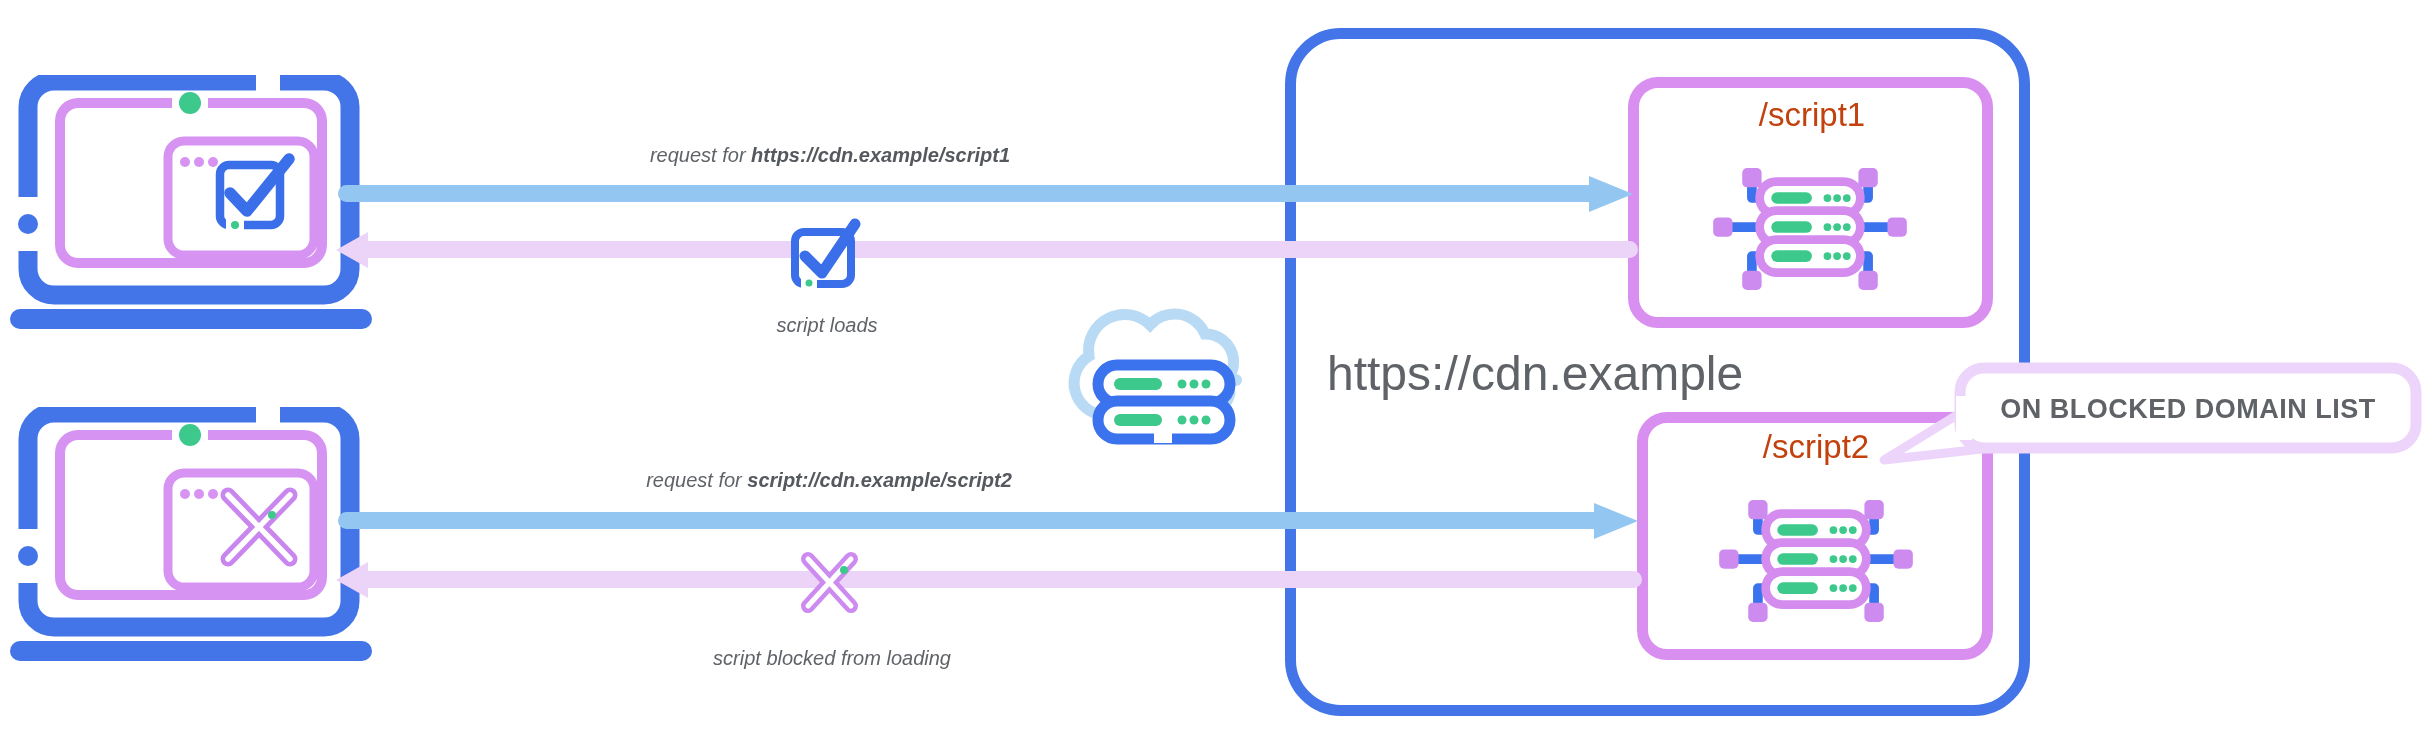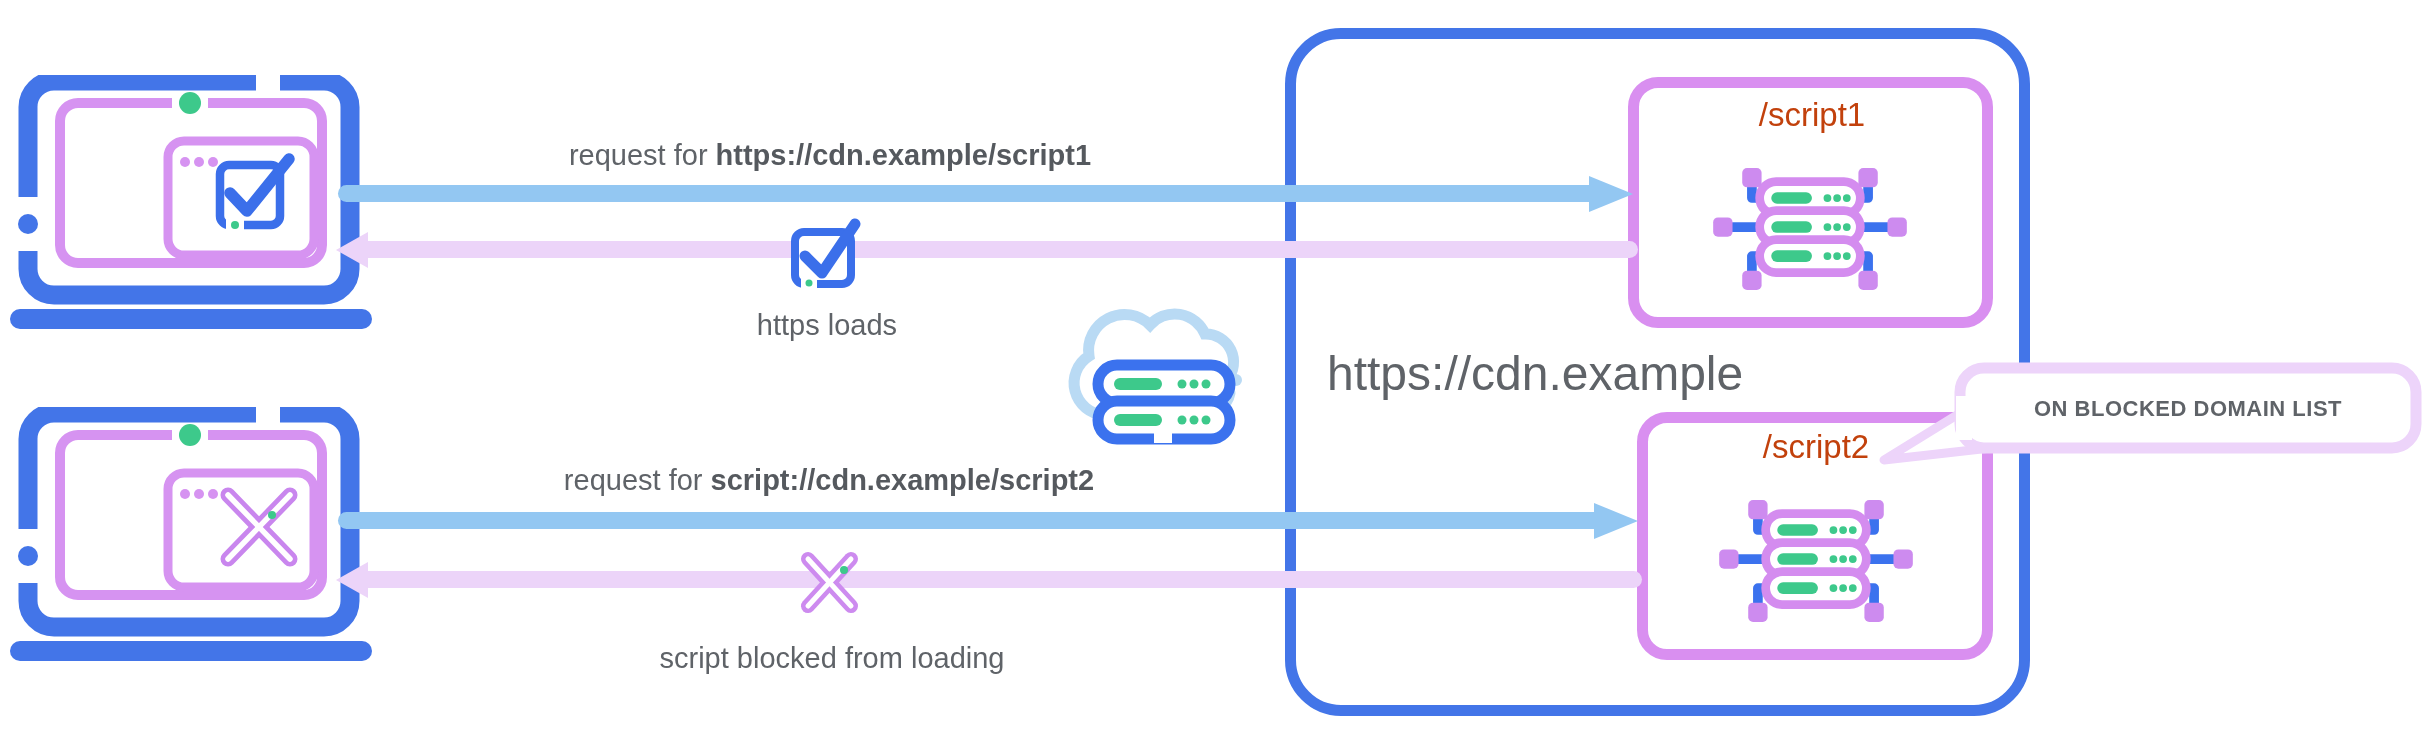--- a/index.html
+++ b/index.html
@@ -6,24 +6,25 @@
   .canvas{
     position:relative;
     width:2424px;height:748px;
     background:#ffffff;
     overflow:hidden;
     font-family:"Liberation Sans", sans-serif;
   }
   .abs{position:absolute;}
   .lbl{
     color:#5F6368;
-    font-size:29px;
+    font-size:20px;
     line-height:34px;
     white-space:nowrap;
     transform:translateX(-50%);
+    font-style:italic;
   }
   .lbl b{font-weight:bold;color:#55595e;}
   .cdn-domain{
     color:#5F6368;
     font-size:48px;
     line-height:44px;
     white-space:nowrap;
   }
   .endpoint-lbl{
     color:#c2410c;
@@ -51,21 +52,21 @@
     border-left:44px solid #93C7F2;
   }
   .head-left{
     width:0;height:0;
     border-top:18px solid transparent;
     border-bottom:18px solid transparent;
     border-right:32px solid #ECD4F9;
   }
   .tooltip-text{
     display:flex;align-items:center;justify-content:center;
-    color:#5F6368;font-size:22px;font-weight:bold;letter-spacing:.5px;
+    color:#5F6368;font-size:27px;font-weight:bold;letter-spacing:.5px;
     white-space:nowrap;
   }
 </style>
 </head>
 <body>
 
 <div class="canvas">
 
   <div class="abs cdn-box"></div>
   <div class="abs cdn-domain" style="left:1327px;top:352px;">https://cdn.example</div>
@@ -216,21 +217,21 @@
 
   <div class="abs band lav" style="left:364px;top:241px;width:1274px;"></div>
   <div class="abs head-left" style="left:336px;top:232px;"></div>
 
   <svg class="abs" style="left:791px;top:210px;" width="70" height="78" viewBox="0 0 70 78">
     <rect x="4" y="22" width="56" height="52" rx="9" fill="#fff" stroke="#3B6FEA" stroke-width="8"></rect>
     <rect x="10" y="68" width="16" height="10" fill="#fff"></rect>
     <circle cx="18" cy="73" r="3.5" fill="#3DC98B"></circle>
     <path d="M14 46 L31 63 L64 14" fill="none" stroke="#3B6FEA" stroke-width="11" stroke-linecap="round" stroke-linejoin="round"></path>
   </svg>
-  <div class="abs lbl" style="left:827px;top:308px;">https loads</div>
+  <div class="abs lbl" style="left:827px;top:308px;">script loads</div>
 
   <div class="abs lbl" style="left:829px;top:463px;">
     <span>request for </span><b>script://cdn.example/script2</b>
   </div>
   <div class="abs band blue" style="left:338px;top:512px;width:1258px;"></div>
   <div class="abs head-right" style="left:1594px;top:503px;"></div>
 
   <div class="abs band lav" style="left:364px;top:571px;width:1278px;"></div>
   <div class="abs head-left" style="left:336px;top:562px;"></div>
 

